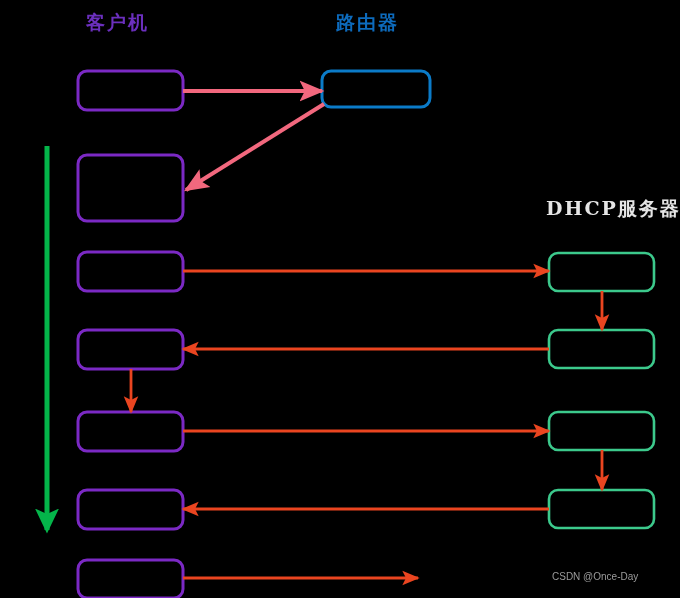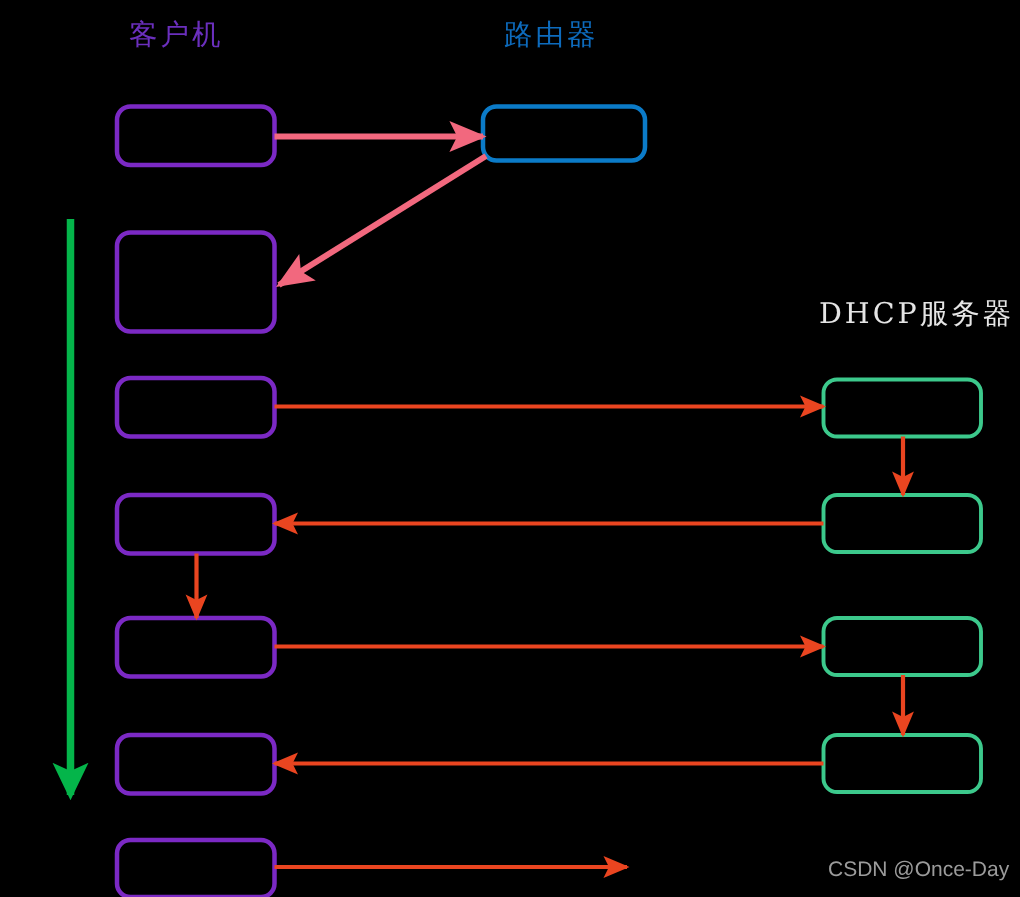--- a/index.html
+++ b/index.html
@@ -22,30 +22,30 @@
     position: absolute;
     left: 0;
     top: 0;
     width: 680px;
     height: 598px;
     display: block;
   }
   .col-label {
     position: absolute;
     font-family: "DejaVu Serif", "Liberation Serif", serif;
-    font-weight: 400;
+    font-weight: 700;
     font-size: 19px;
     letter-spacing: 2px;
     white-space: nowrap;
     user-select: none;
   }
   .watermark {
     position: absolute;
     font-family: "Liberation Sans", sans-serif;
-    font-size: 14px;
+    font-size: 10px;
     color: #9b9b9b;
     white-space: nowrap;
     user-select: none;
   }
 </style>
 </head>
 <body>
 
 <div id="canvas">
 

